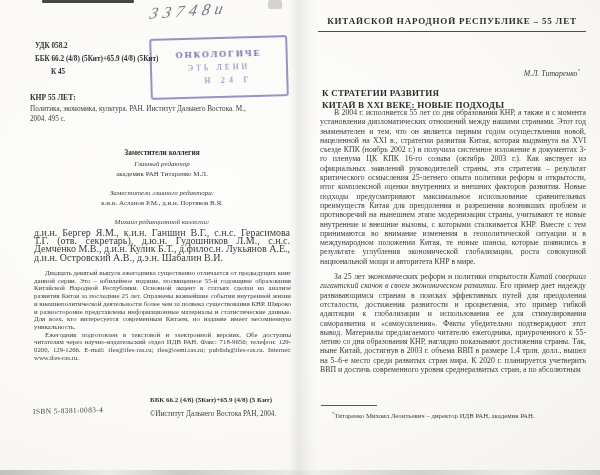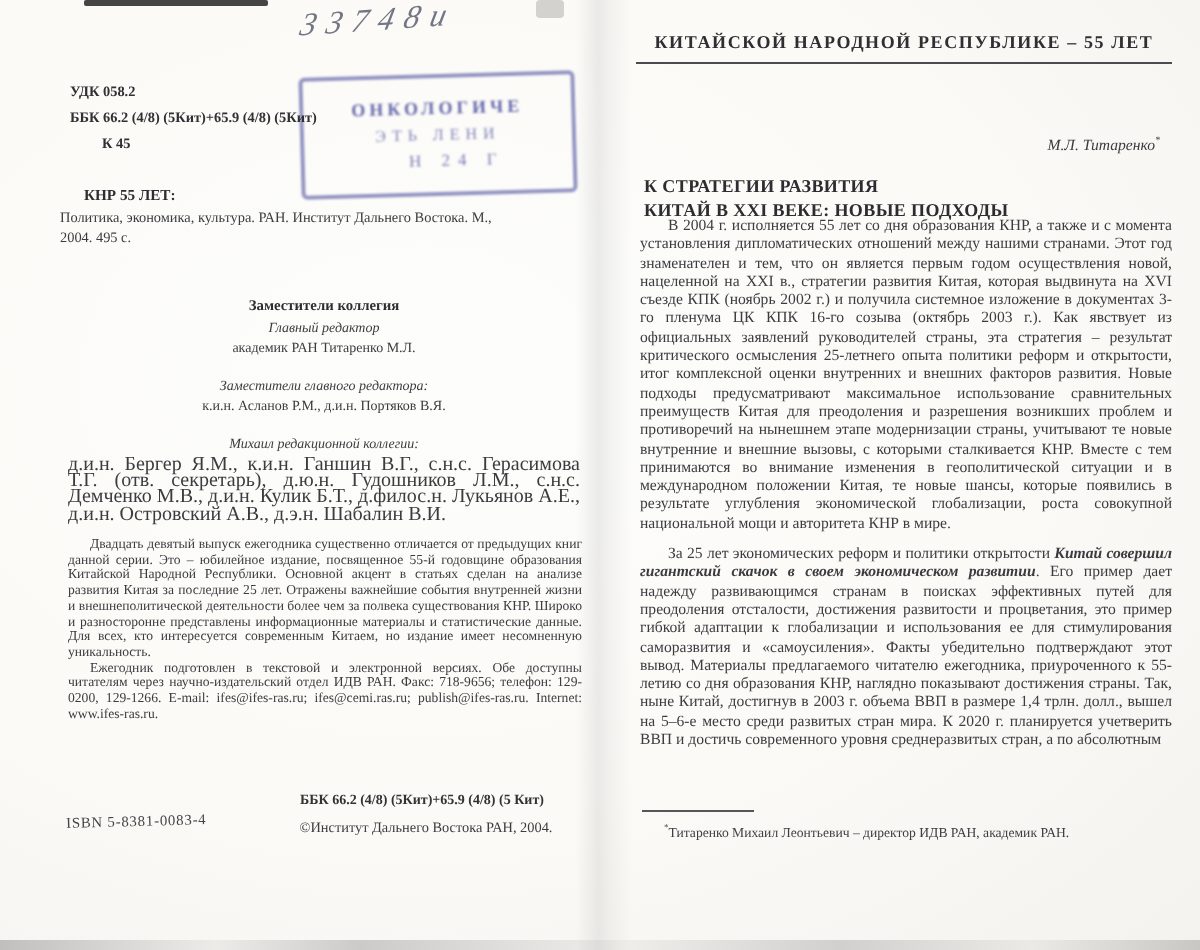--- a/index.html
+++ b/index.html
@@ -31,21 +31,21 @@
     filter:blur(.6px);
     display:flex;flex-direction:column;justify-content:center;align-items:center;
     line-height:1.55;
   }
   .stamp .s1{font-weight:bold;font-size:9px;letter-spacing:2px;}
   .stamp .s2{font-size:8px;letter-spacing:3px;opacity:.8;}
   .stamp .s3{font-size:8.5px;letter-spacing:4px;opacity:.85;padding-left:18px;}
   
   .lp-codes{position:absolute;left:35px;top:40px;font-weight:bold;font-size:7.2px;line-height:13px;color:#303034;}
   .lp-codes .k45{padding-left:16px;}
-  .lp-title{position:absolute;left:42px;top:93px;font-weight:bold;font-size:7.6px;color:#2e2e32;}
+  .lp-title{position:absolute;left:30px;top:93px;font-weight:bold;font-size:7.6px;color:#2e2e32;}
   .lp-subtitle{position:absolute;left:30px;top:104px;width:225px;font-size:7.2px;line-height:10px;}
   .editorial{position:absolute;left:34px;top:148px;width:256px;text-align:center;font-size:7px;}
   .editorial .head{font-weight:bold;font-size:7.4px;color:#2e2e32;}
   .editorial .it{font-style:italic;margin-top:3px;}
   .editorial .nm{margin-top:2px;}
   .editorial .gap{height:8px;}
   .members{margin-top:3px;text-align:justify;line-height:8.2px;font-size:10px;}
   .annotation{position:absolute;left:34px;top:269px;width:257px;text-align:justify;font-size:6.8px;line-height:7.7px;}
   .annotation p{margin:0;text-indent:11px;}
   .lp-bottom-bbk{position:absolute;left:128px;top:396px;width:166px;text-align:center;font-weight:bold;font-size:7px;color:#333;}
@@ -55,21 +55,21 @@
   .running-head{
     position:absolute;left:318px;top:16px;width:268px;text-align:center;
     font-weight:bold;font-size:9px;letter-spacing:.8px;color:#2f2f33;
     padding-bottom:5px;border-bottom:1.3px solid #4c4c50;
   }
   .rp-author{position:absolute;left:380px;top:68px;width:200px;text-align:right;font-style:italic;font-size:7.8px;color:#3a3a3e;}
   .rp-author sup{font-size:5px;}
   .rp-title{position:absolute;left:322px;top:88px;font-weight:bold;font-size:9px;line-height:11.5px;color:#2d2d31;letter-spacing:.2px;}
   .rp-body{position:absolute;left:320px;top:108px;width:266px;}
   .rp-body p{margin:0 0 6px 0;text-align:justify;text-indent:14px;font-size:7.8px;line-height:9.3px;}
-  .emph{font-weight:bold;font-style:italic;}
+  .emph{font-weight:normal;font-style:italic;}
   .footnote-rule{position:absolute;left:321px;top:405px;width:56px;border-top:1px solid #55555a;}
   .rp-footnote{position:absolute;left:320px;top:410px;width:266px;font-size:6.8px;line-height:8px;text-indent:12px;color:#3e3e42;}
   .rp-footnote sup{font-size:4.5px;}
 </style>
 </head>
 <body>
 
 <div class="scan">
 
   <div class="edge-top-sliver"></div>

